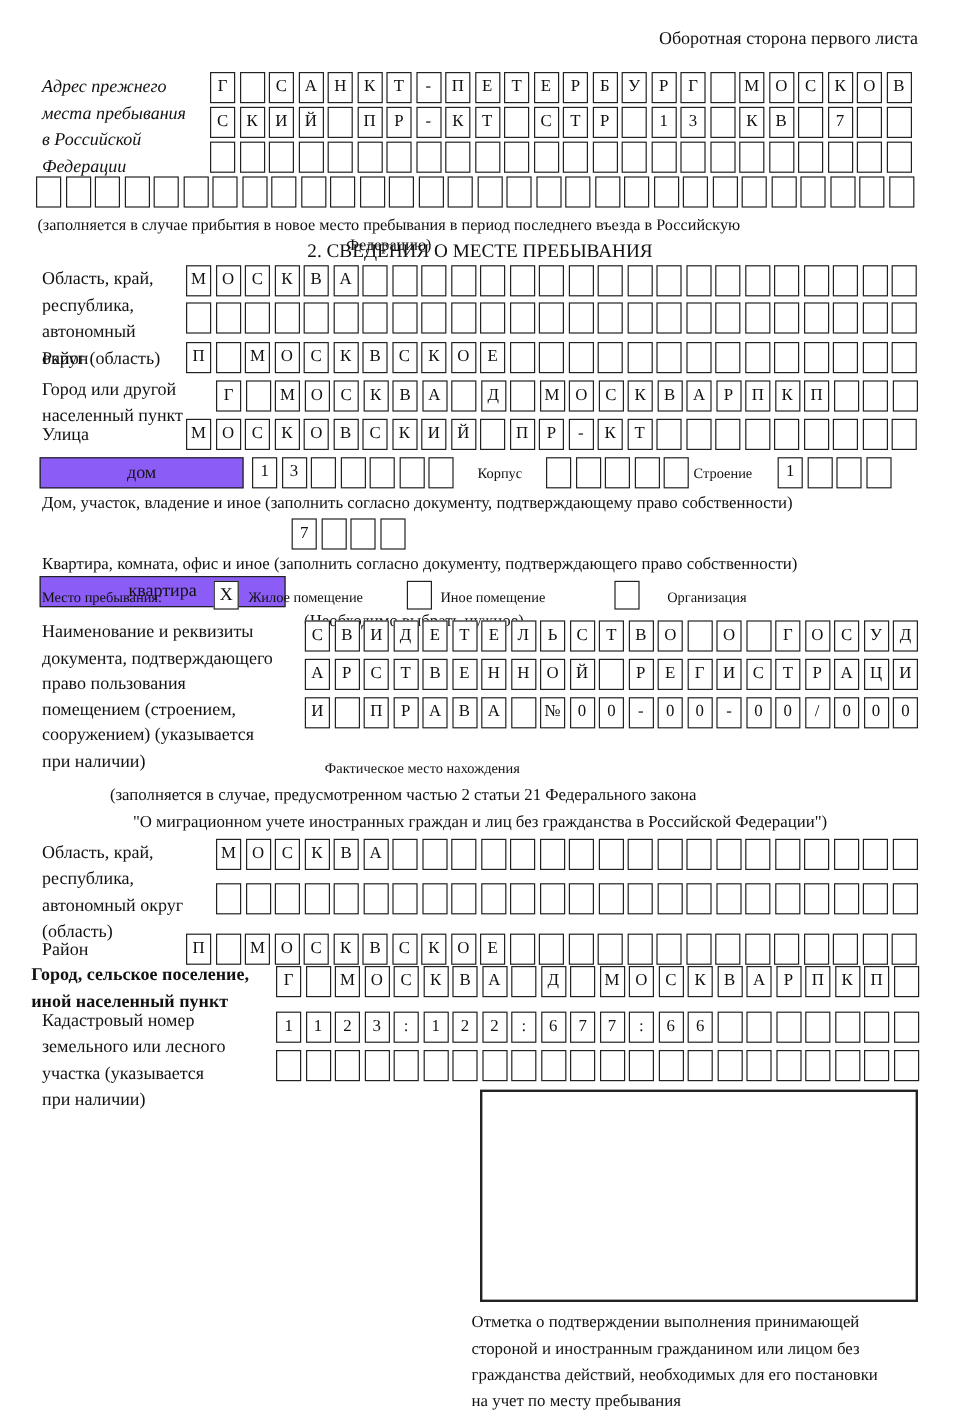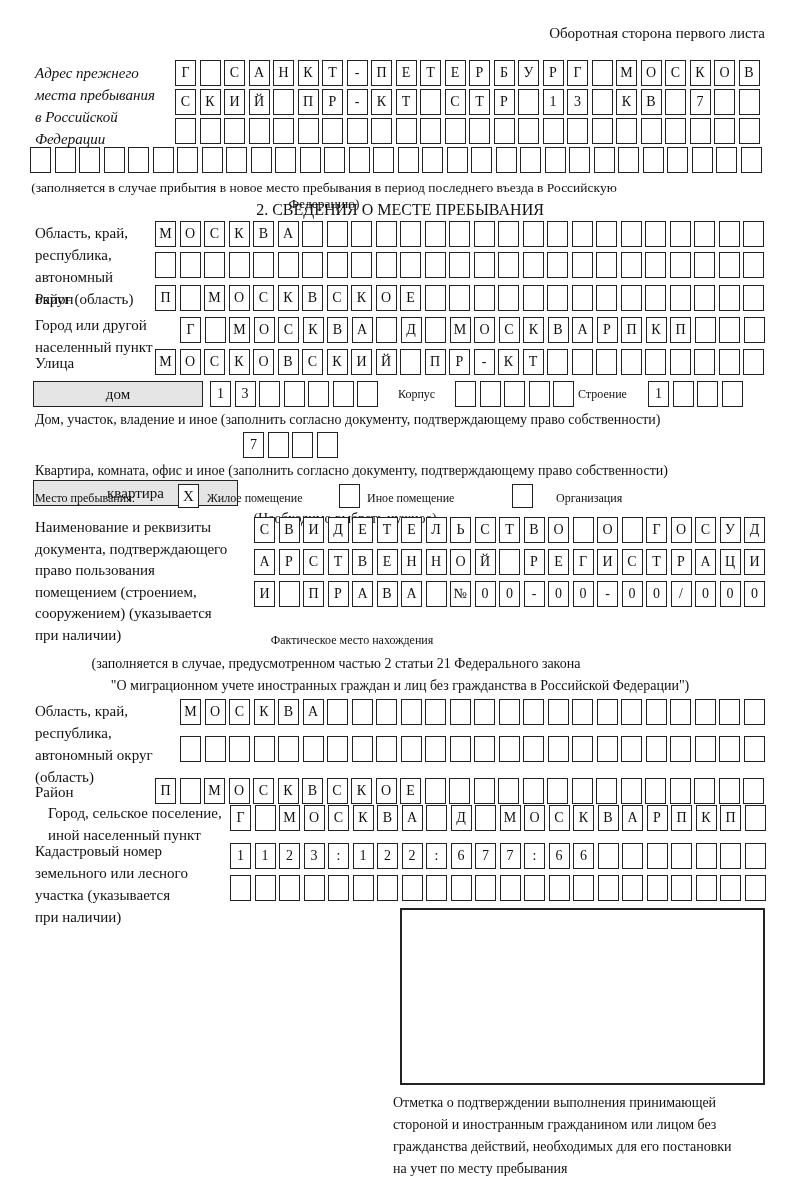--- a/index.html
+++ b/index.html
@@ -15,21 +15,21 @@
   .boxrow{position:absolute;display:flex;gap:3.5px;}
   .cell{
     width:21px;height:26px;box-sizing:border-box;border:1.5px solid #222;
     display:flex;align-items:center;justify-content:center;
     font-family:"Liberation Serif","DejaVu Serif",serif;font-size:14px;color:#111;background:#fff;
     flex:0 0 auto;
   }
   .cb{position:absolute;width:21px;height:24px;font-size:15px;}
   .rect{
     position:absolute;height:26px;box-sizing:border-box;border:1.5px solid #222;
-    display:flex;align-items:center;justify-content:center;font-size:15px;background:#e5e5e5;
+    display:flex;align-items:center;justify-content:center;font-size:15px;background:#8b5cf6;
   }
   .bigbox{position:absolute;box-sizing:border-box;border:2px solid #222;background:#fff;}
   .stamp-note{position:absolute;font-size:14px;line-height:22px;text-align:left;white-space:pre-line;}
   .facts{font-size:14px;}
 </style>
 </head>
 <body>
 
 <div class="page">
 
@@ -326,21 +326,21 @@
     </div>
   <div class="note facts" style="left:35px;top:412px;">Дом, участок, владение и иное (заполнить согласно документу, подтверждающему право собственности)</div>
 
   <div class="rect" style="left:33px;top:432px;width:205px;margin-top:48px;">квартира</div>
   <div class="boxrow" style="left:243px;top:432px;">
       <span class="cell">7</span>
       <span class="cell"></span>
       <span class="cell"></span>
       <span class="cell"></span>
     </div>
-  <div class="note facts" style="left:35px;top:463px;">Квартира, комната, офис и иное (заполнить согласно документу, подтверждающему право собственности)</div>
+  <div class="note facts" style="left:35px;top:463px;">Квартира, комната, офис и иное (заполнить согласно документу, подтверждающего право собственности)</div>
 
   <div class="small-lbl" style="left:35px;top:488px;">Место пребывания:</div>
   <span class="cell cb" style="left:178px;top:484px;">X</span>
   <div class="small-lbl" style="left:207px;top:488px;">Жилое помещение</div>
   <span class="cell cb" style="left:339px;top:484px;"></span>
   <div class="small-lbl" style="left:367px;top:488px;">Иное помещение</div>
   <span class="cell cb" style="left:512px;top:484px;"></span>
   <div class="small-lbl" style="left:556px;top:488px;">Организация</div>
   <div class="note center" style="left:175px;top:511px;width:340px;font-size:14px;">(Необходимо выбрать нужное)</div>
 
@@ -503,21 +503,21 @@
       <span class="cell"></span>
       <span class="cell"></span>
       <span class="cell"></span>
       <span class="cell"></span>
       <span class="cell"></span>
       <span class="cell"></span>
       <span class="cell"></span>
       <span class="cell"></span>
     </div>
 
-  <div class="lbl" style="left:48px;top:802px;width:195px;">Город, сельское поселение,
+  <div class="lbl" style="left:26px;top:802px;width:195px;font-weight:bold;">Город, сельское поселение,
 иной населенный пункт</div>
   <div class="boxrow" style="left:230px;top:805px;">
       <span class="cell">Г</span>
       <span class="cell"></span>
       <span class="cell">М</span>
       <span class="cell">О</span>
       <span class="cell">С</span>
       <span class="cell">К</span>
       <span class="cell">В</span>
       <span class="cell">А</span>

